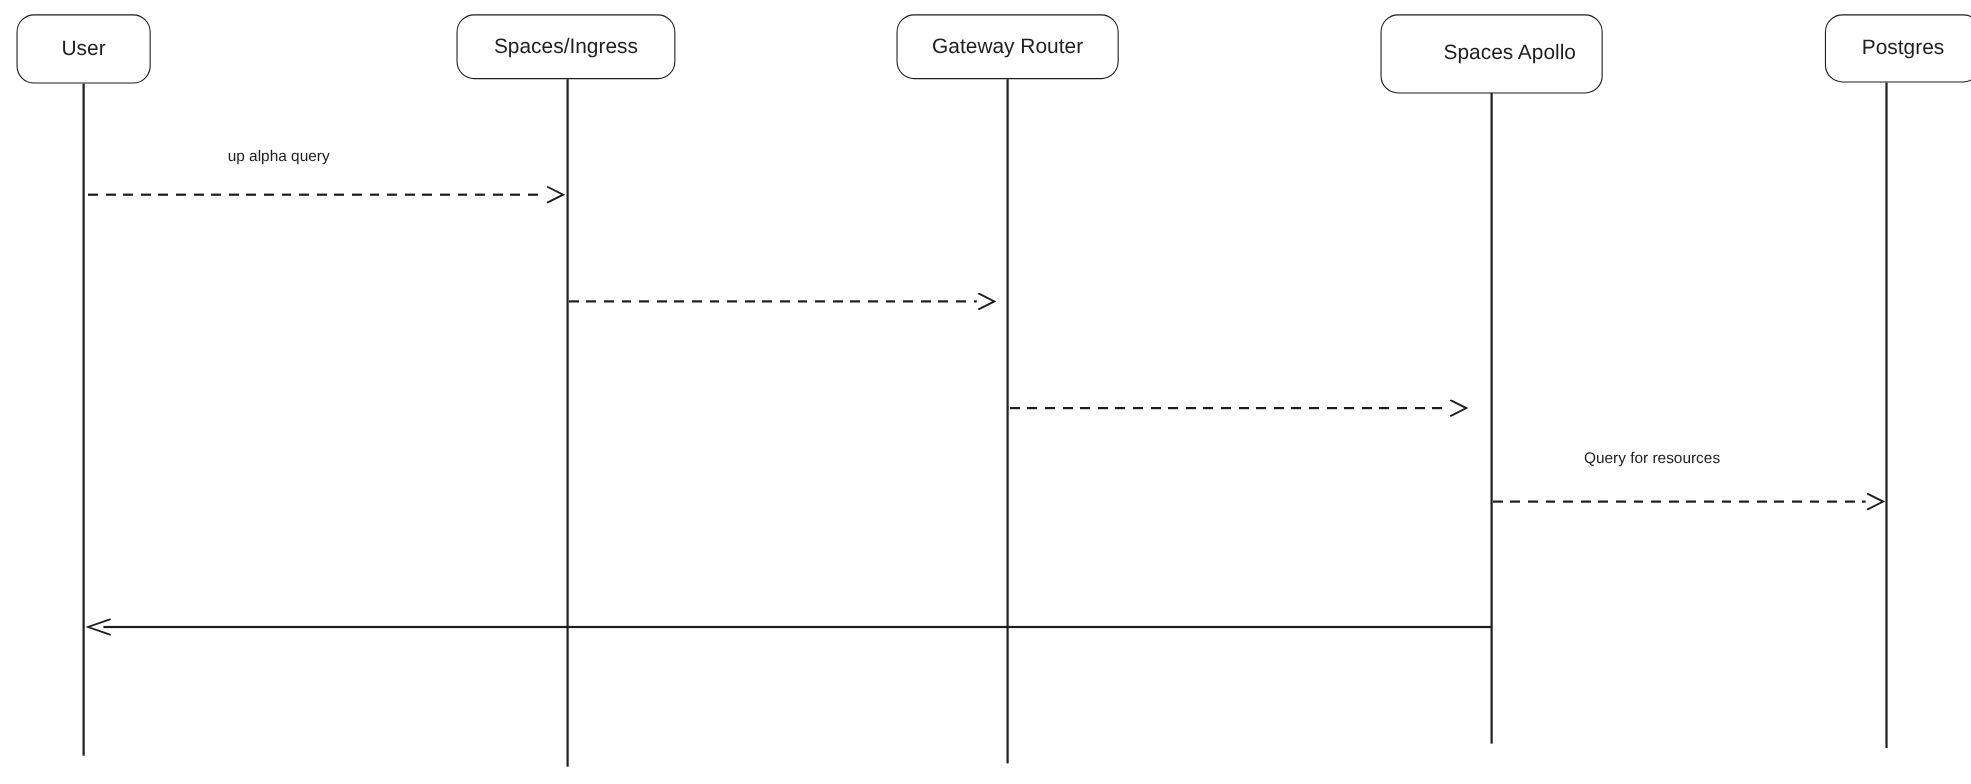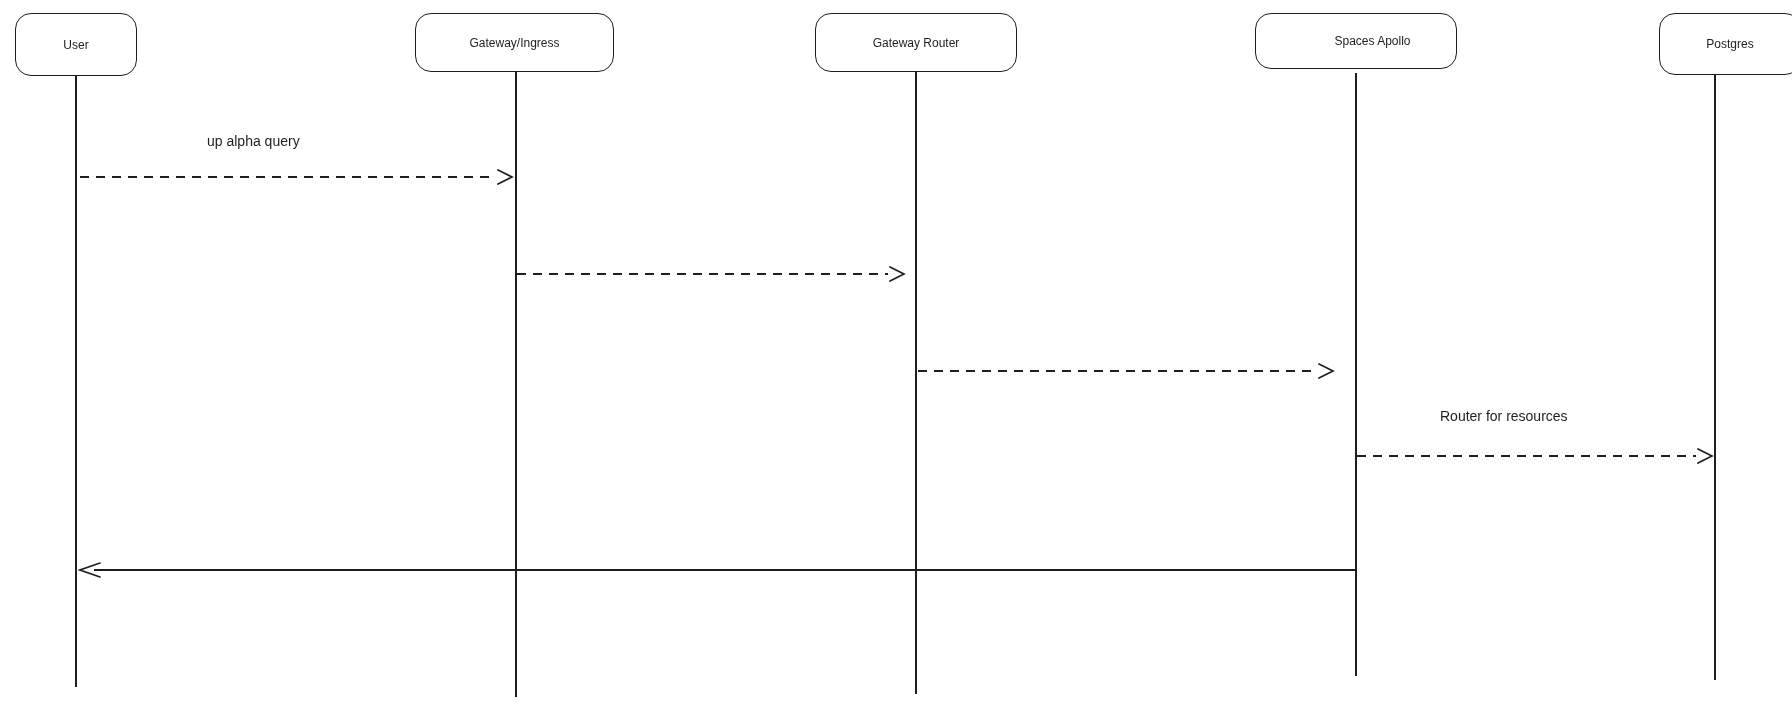--- a/index.html
+++ b/index.html
@@ -18,21 +18,21 @@
   }
   .actor-box {
     position: absolute;
     border: 1.7px solid #1e1e1e;
     border-radius: 16px;
     background: #ffffff;
     display: flex;
     align-items: center;
     justify-content: center;
     box-sizing: border-box;
-    font-size: 12px;
+    font-size: 19px;
     z-index: 2;
   }
   .actor-label {
     white-space: nowrap;
   }
   .lifeline {
     position: absolute;
     width: 1.6px;
     background: #1e1e1e;
     z-index: 1;
@@ -63,26 +63,26 @@
 </style>
 </head>
 <body>
 
 <div class="canvas">
 
   <div class="actor-box" style="left:15px; top:13px; width:122px; height:63px;">
     <span class="actor-label">User</span>
   </div>
   <div class="actor-box" style="left:415px; top:13px; width:199px; height:59px;">
-    <span class="actor-label">Gateway/Ingress</span>
+    <span class="actor-label">Spaces/Ingress</span>
   </div>
   <div class="actor-box" style="left:815px; top:13px; width:202px; height:59px;">
     <span class="actor-label">Gateway Router</span>
   </div>
-  <div class="actor-box" style="left:1255px; top:13px; width:202px; height:56px;padding-left:33px;">
+  <div class="actor-box" style="left:1255px; top:13px; width:202px; height:72px;padding-left:33px;">
     <span class="actor-label">Spaces Apollo</span>
   </div>
   <div class="actor-box" style="left:1635px; top:13px; width:142px; height:62px;margin-left:24px;">
     <span class="actor-label">Postgres</span>
   </div>
 
   <div class="lifeline" style="left:75px;   top:76px; height:611px;"></div>
   <div class="lifeline" style="left:515px;  top:72px; height:625px;"></div>
   <div class="lifeline" style="left:915px;  top:72px; height:622px;"></div>
   <div class="lifeline" style="left:1355px; top:73px; height:603px;"></div>
@@ -97,21 +97,21 @@
   <div class="msg-line-dashed" style="left:517px; top:273px; width:371px;"></div>
   <svg class="arrowhead" style="left:888px; top:266px;" width="18" height="16" viewBox="0 0 18 16">
     <path d="M2 1 L16 8 L2 15" fill="none" stroke="#1e1e1e" stroke-width="1.7" stroke-linecap="round"></path>
   </svg>
 
   <div class="msg-line-dashed" style="left:918px; top:370px; width:399px;"></div>
   <svg class="arrowhead" style="left:1317px; top:363px;" width="18" height="16" viewBox="0 0 18 16">
     <path d="M2 1 L16 8 L2 15" fill="none" stroke="#1e1e1e" stroke-width="1.7" stroke-linecap="round"></path>
   </svg>
 
-  <div class="msg-label" style="left:1440px; top:405px;">Router for resources</div>
+  <div class="msg-label" style="left:1440px; top:405px;">Query for resources</div>
   <div class="msg-line-dashed" style="left:1357px; top:455px; width:339px;"></div>
   <svg class="arrowhead" style="left:1696px; top:448px;" width="18" height="16" viewBox="0 0 18 16">
     <path d="M2 1 L16 8 L2 15" fill="none" stroke="#1e1e1e" stroke-width="1.7" stroke-linecap="round"></path>
   </svg>
 
   <div class="msg-line-solid" style="left:94px; top:569px; width:1262px;"></div>
   <svg class="arrowhead" style="left:78px; top:561px;" width="24" height="18" viewBox="0 0 24 18">
     <path d="M22 2 L2 9 L22 16" fill="none" stroke="#1e1e1e" stroke-width="1.6" stroke-linecap="round"></path>
   </svg>
 

